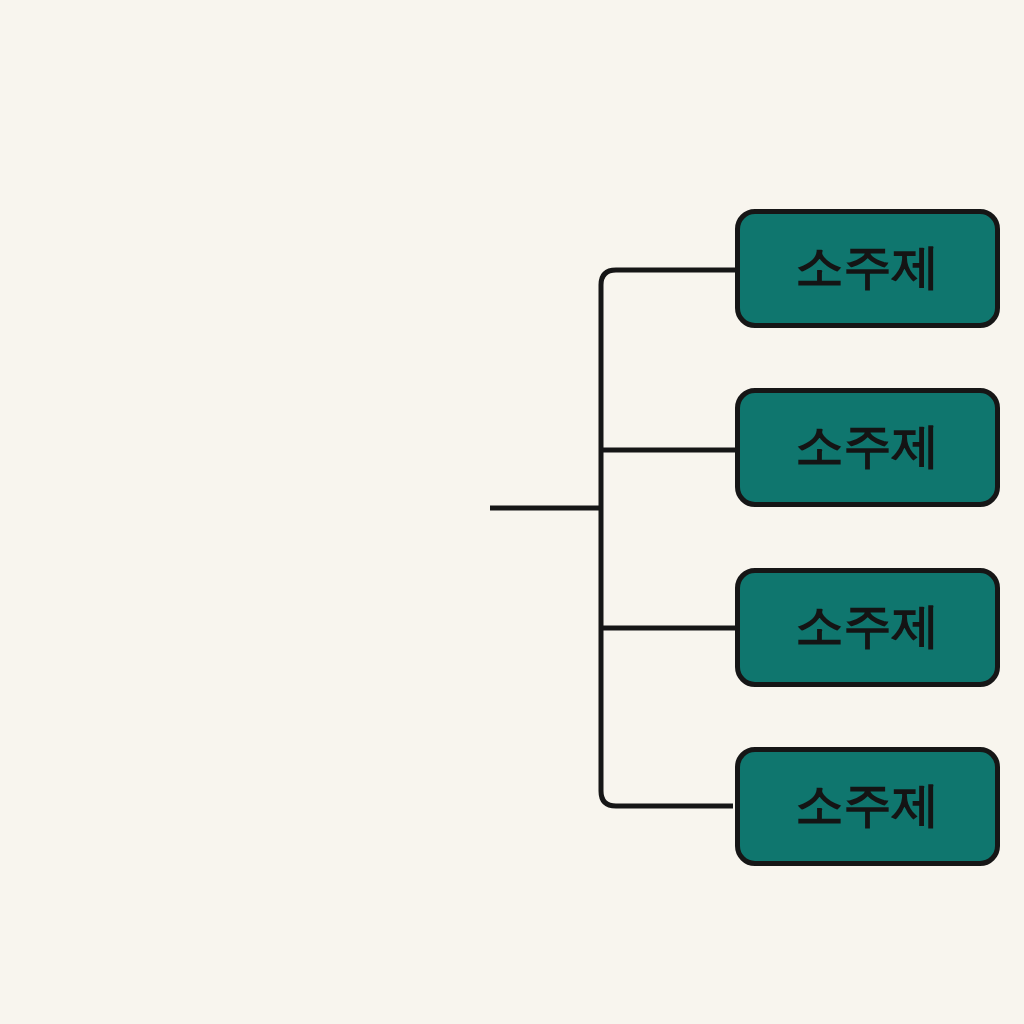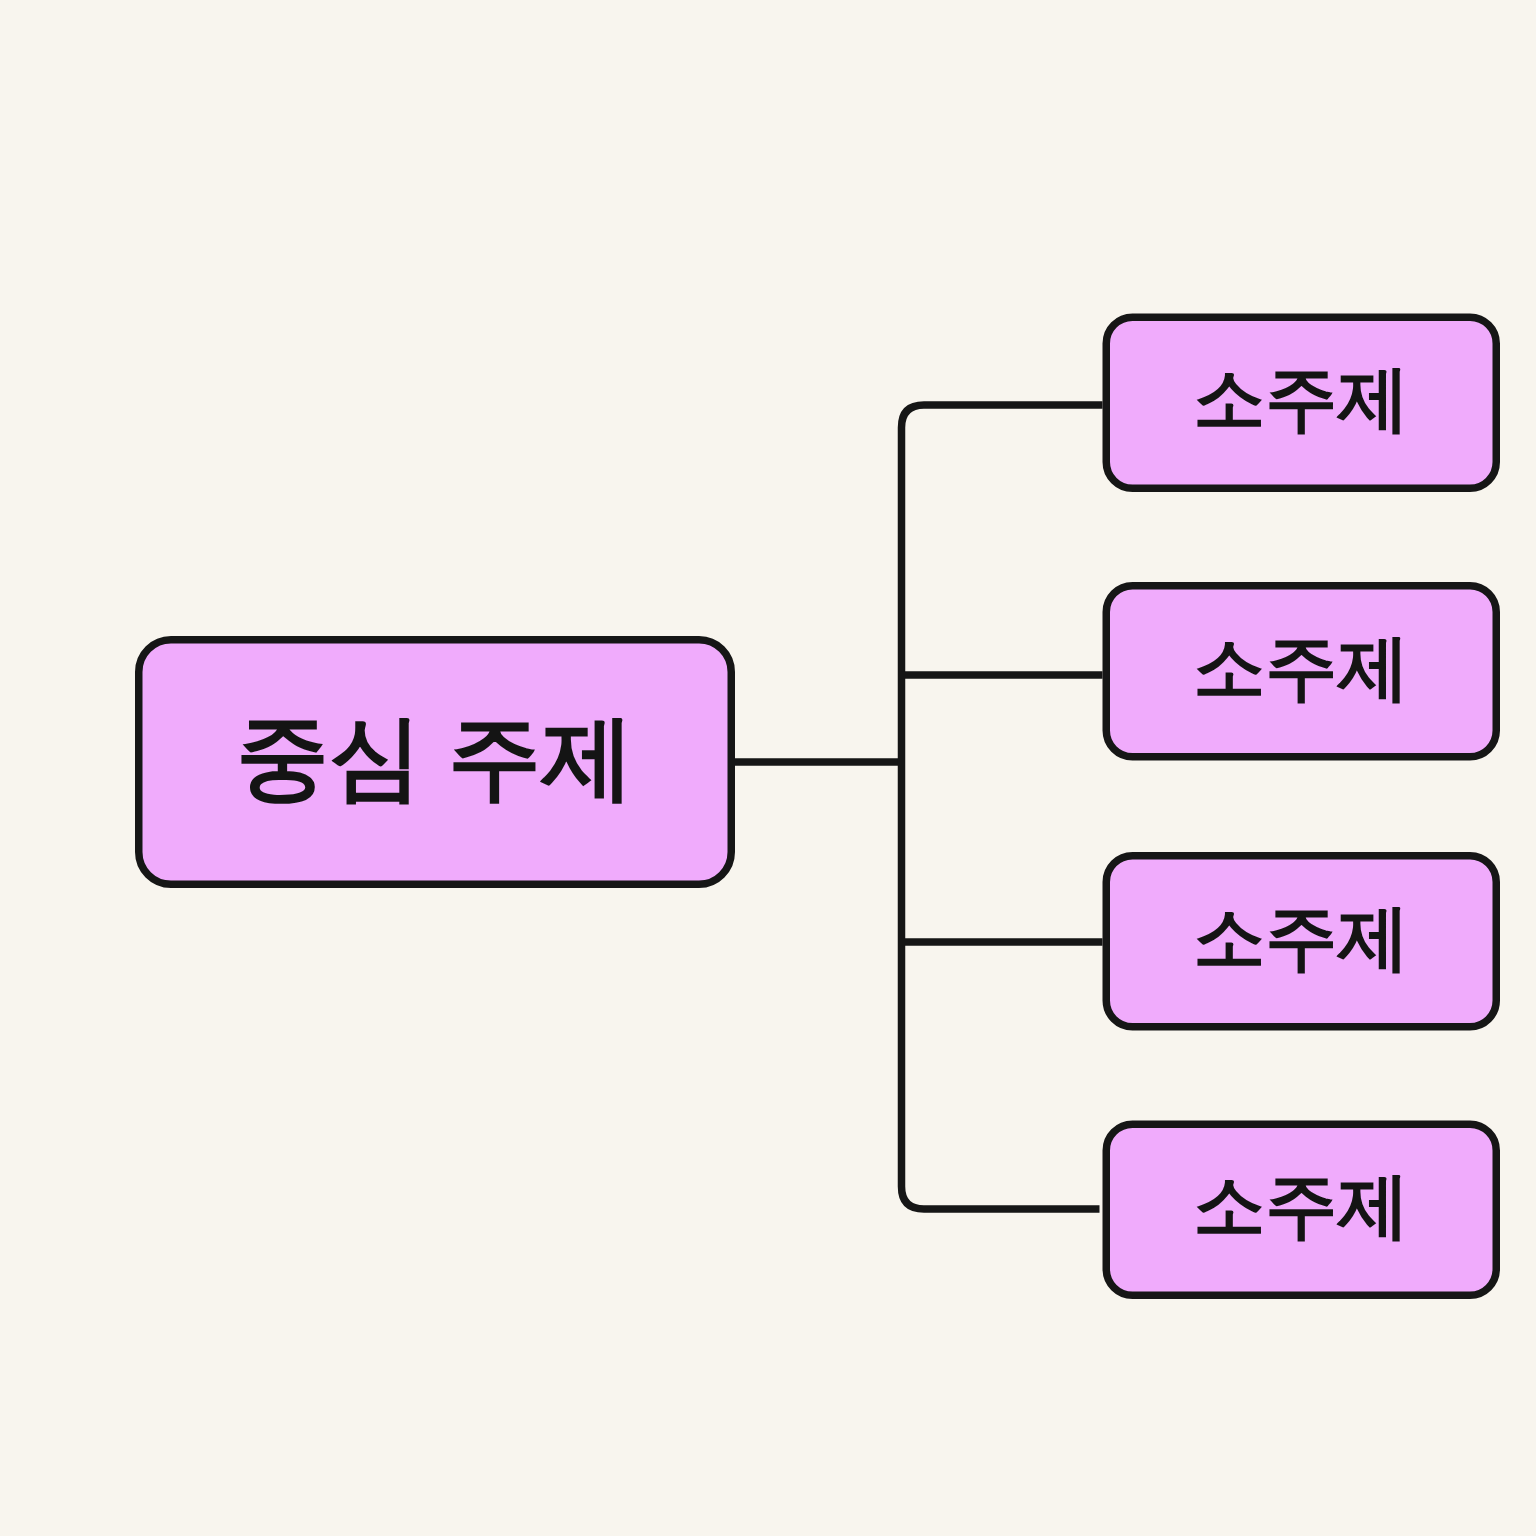--- a/index.html
+++ b/index.html
@@ -28,21 +28,21 @@
   }
   .connectors path {
     fill: none;
     stroke: #161616;
     stroke-width: 5;
     stroke-linecap: butt;
   }
   .node {
     position: absolute;
     box-sizing: border-box;
-    background: #f0abfc;
+    background: #0f766e;
     border: 5px solid #161616;
     display: flex;
     align-items: center;
     justify-content: center;
     color: #141414;
     font-weight: 700;
     white-space: nowrap;
   }
   .node-central {
     left: 90px;
@@ -74,23 +74,20 @@
 
 <div class="canvas">
 
   <svg class="connectors" viewBox="0 0 1024 1024" xmlns="http://www.w3.org/2000/svg">
     <path d="M 490 508 H 601"></path>
     <path d="M 735 270 H 616 Q 601 270 601 285 V 791 Q 601 806 616 806 H 733"></path>
     <path d="M 601 450 H 735"></path>
     <path d="M 601 628 H 735"></path>
   </svg>
 
-  <div class="node node-central">
-    <span class="node-label">중심 주제</span>
-  </div>
 
   <div class="node node-sub node-sub-1">
     <span class="node-label">소주제</span>
   </div>
 
   <div class="node node-sub node-sub-2">
     <span class="node-label">소주제</span>
   </div>
 
   <div class="node node-sub node-sub-3">

